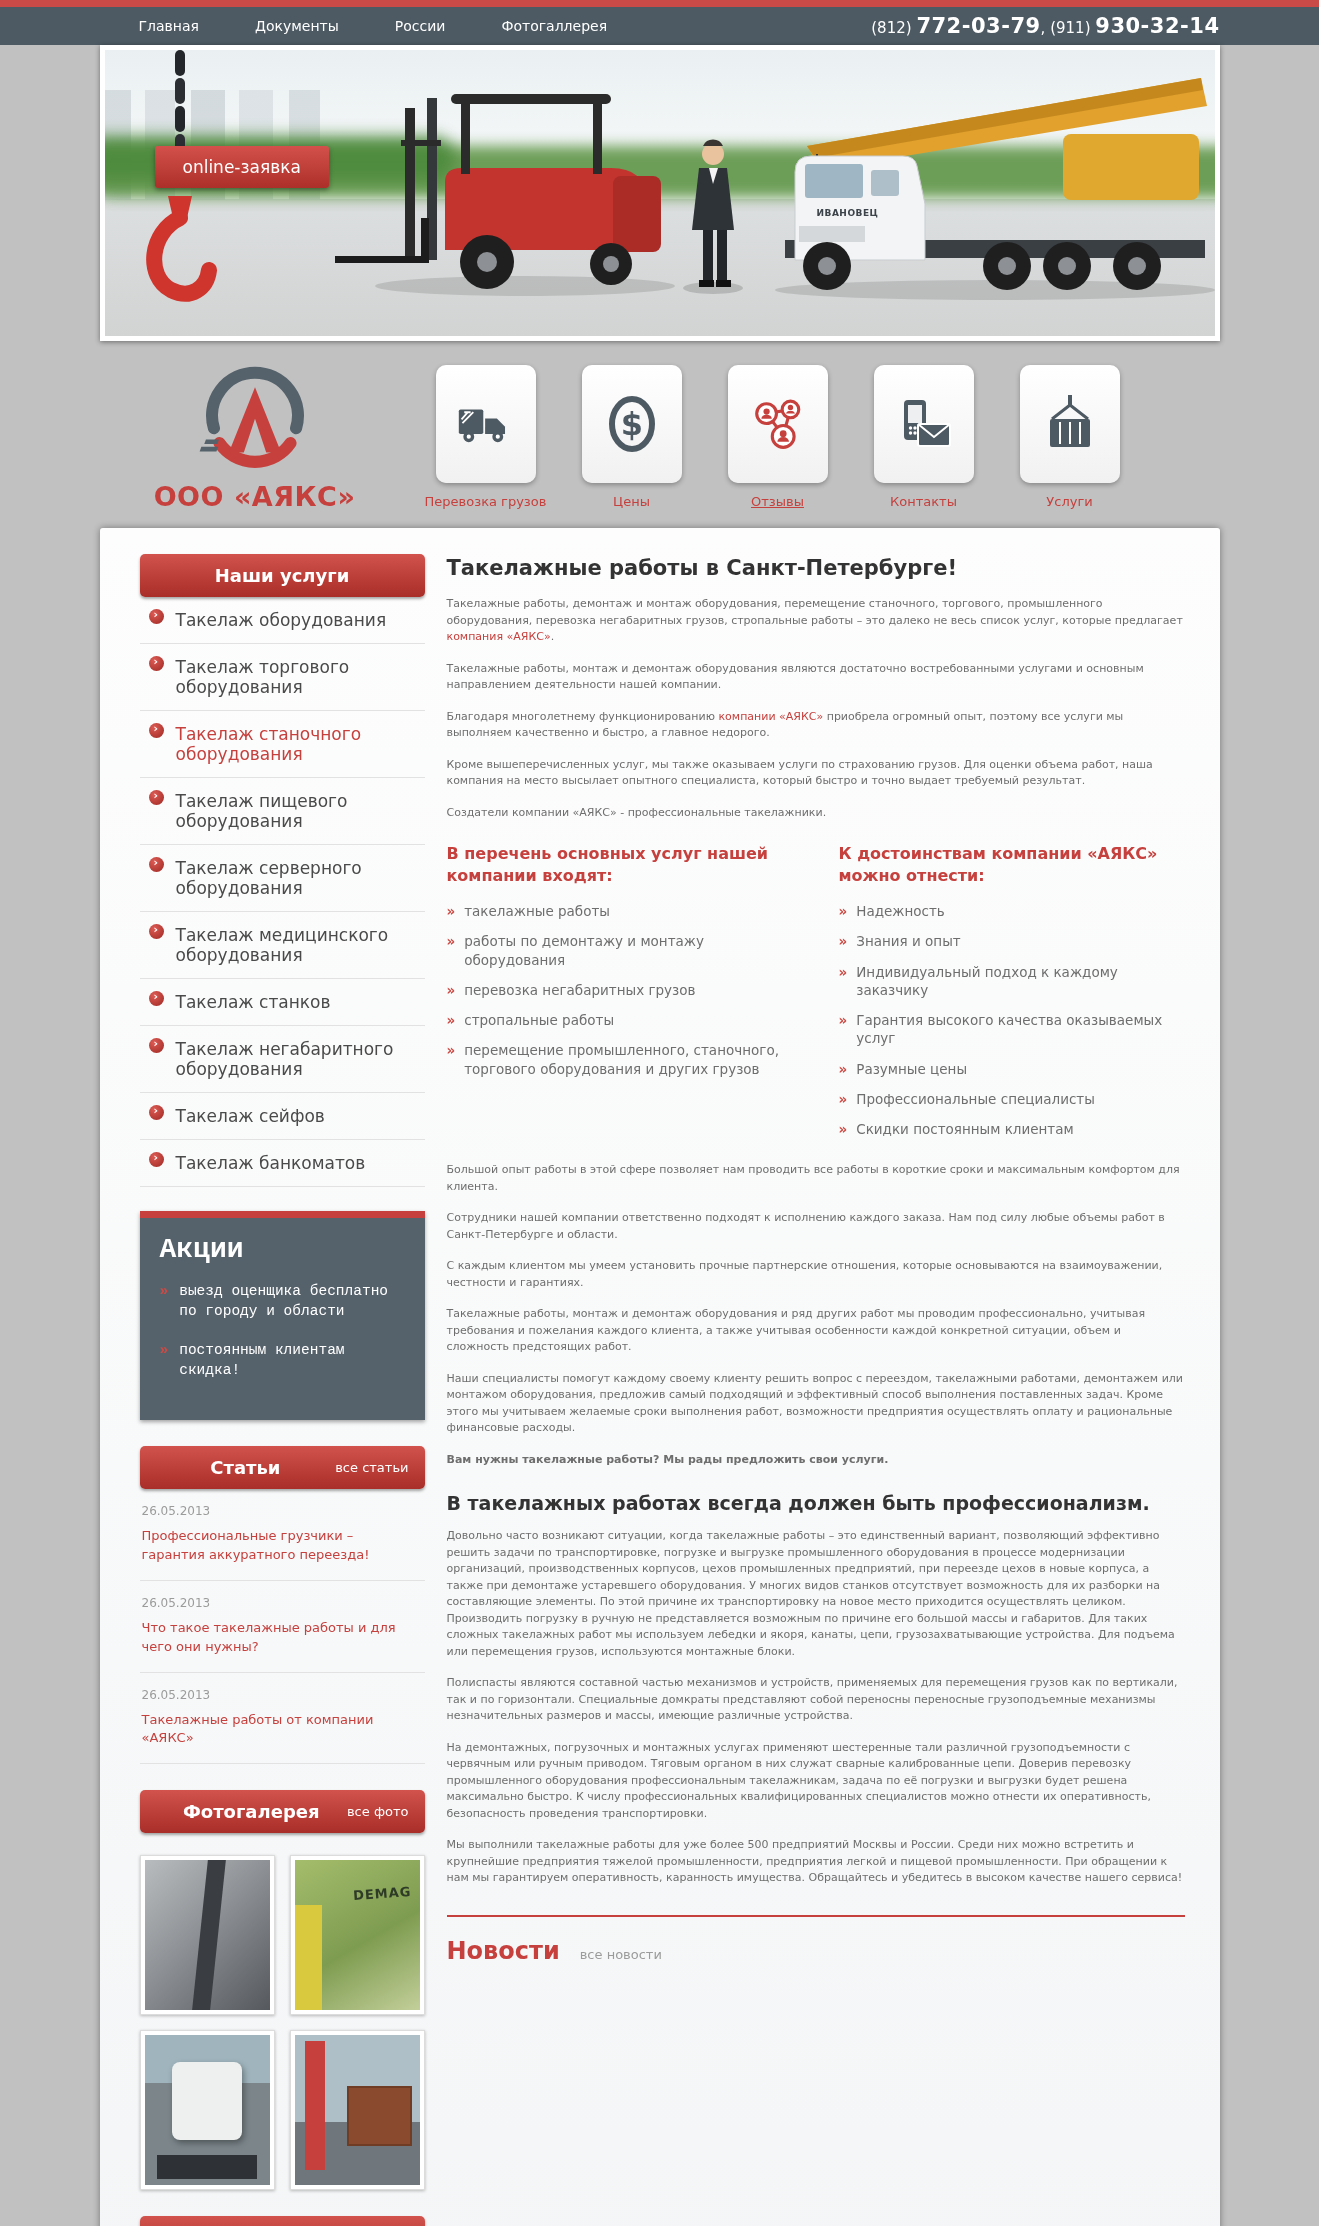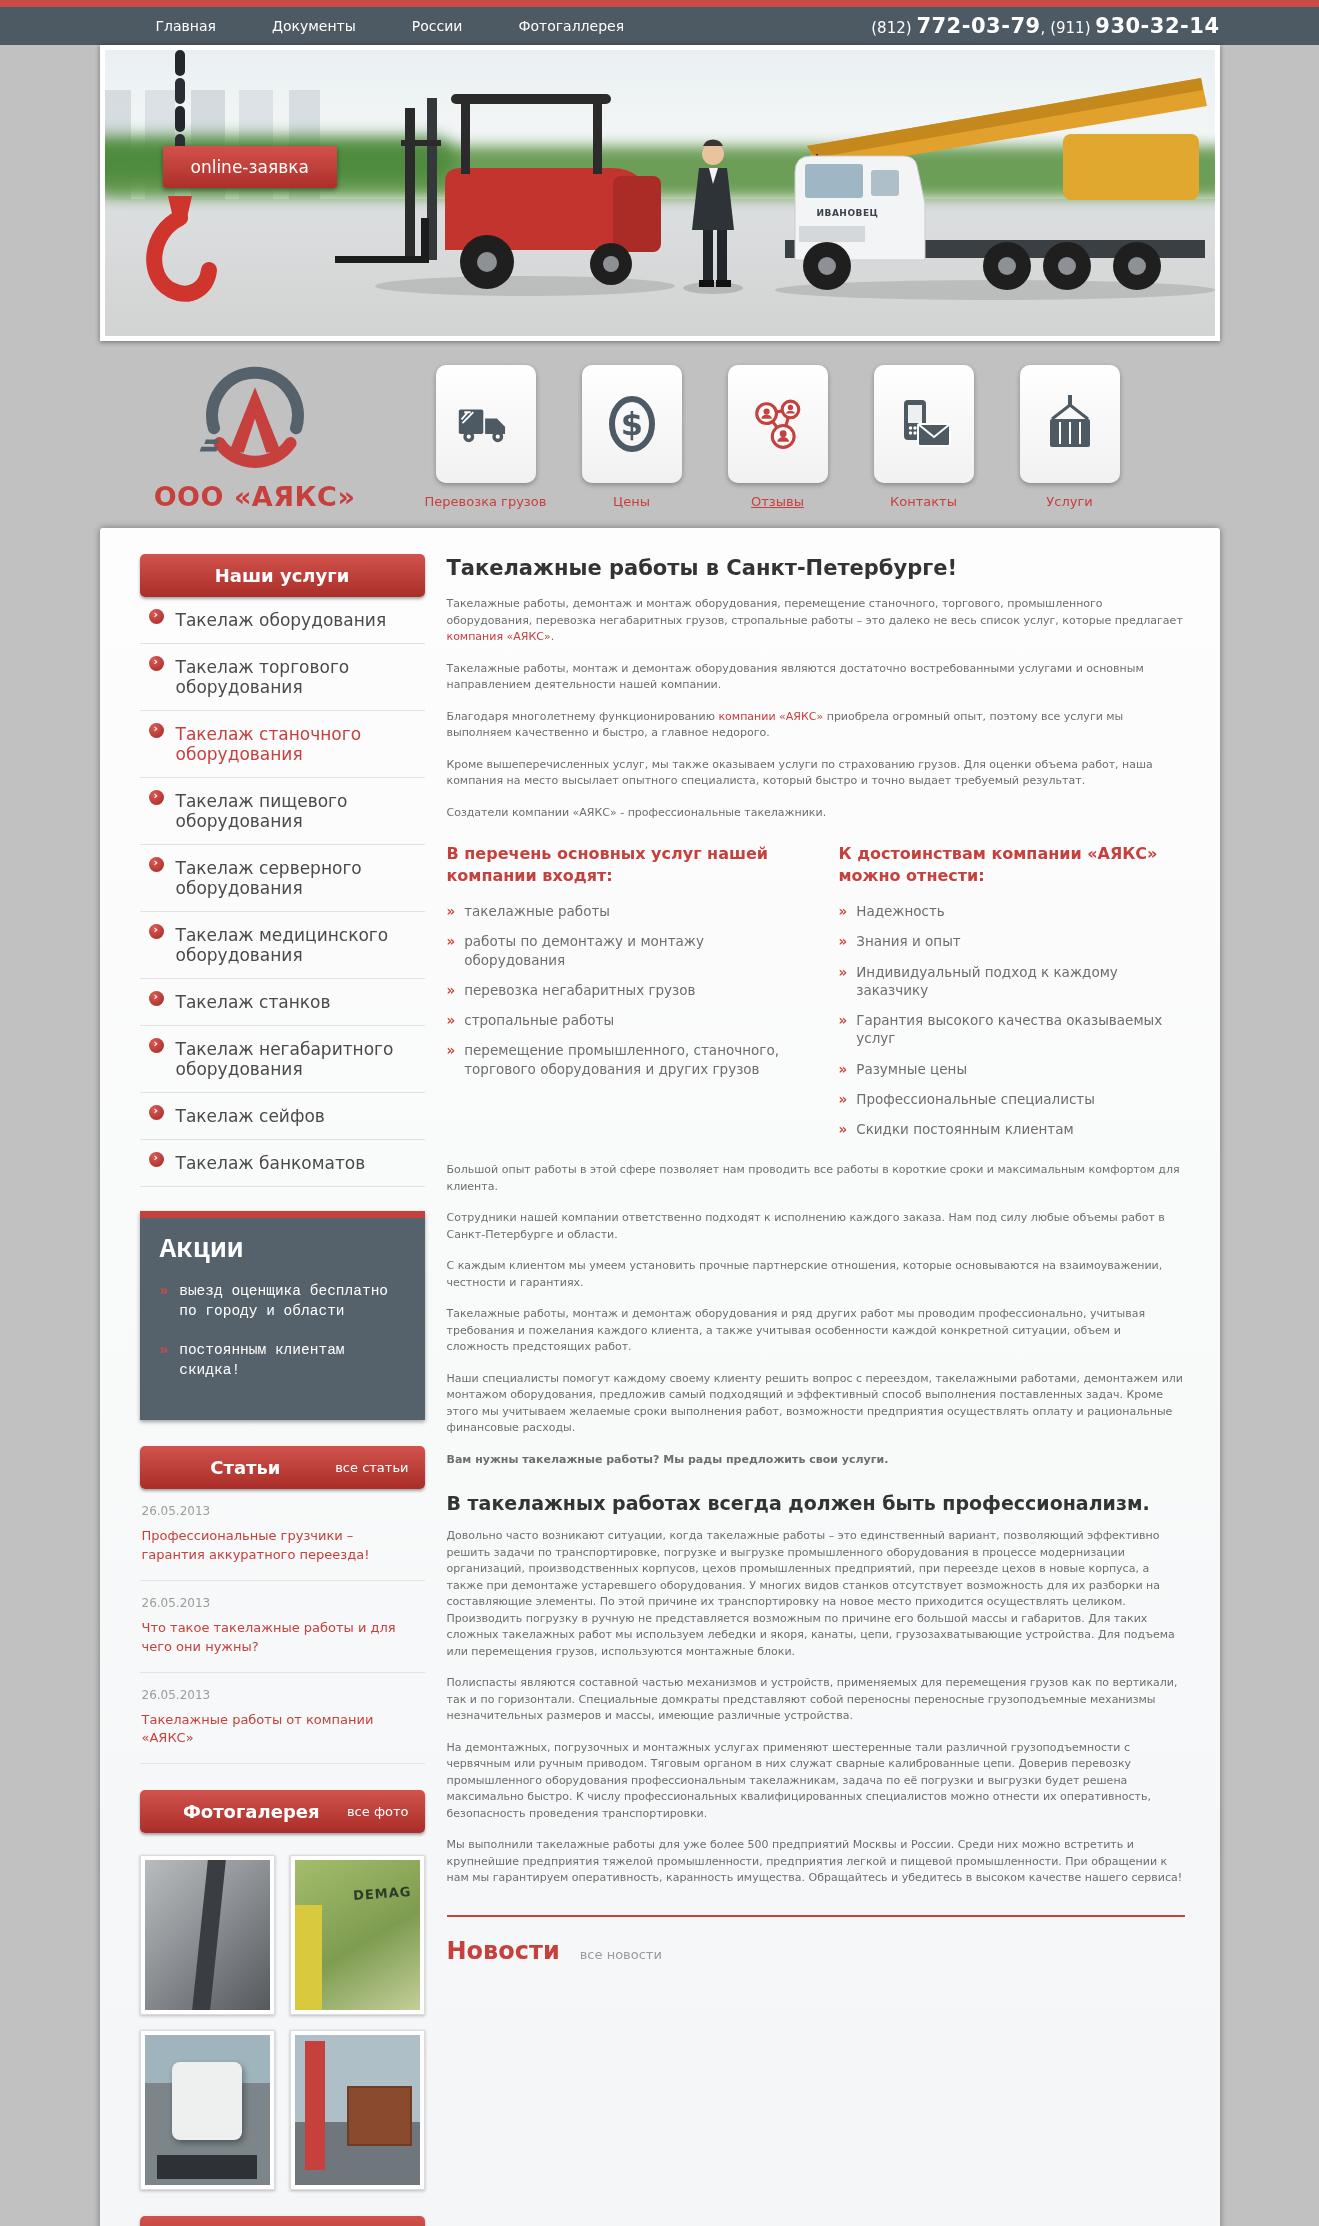--- a/index.html
+++ b/index.html
@@ -1,33 +1,33 @@
 <!DOCTYPE html>
 <html lang="ru"><head>
 <meta charset="utf-8">
 <style>
   html,body{margin:0;padding:0;}
   body{width:1319px;background:#c1c1c1;font-family:"DejaVu Sans",sans-serif;-webkit-font-smoothing:antialiased;}
 
   
   .topbar{background:#4d5a63;border-top:7px solid #ca4a47;height:38px;}
   .topbar-inner{width:1120px;margin:0 auto;display:flex;align-items:center;height:100%;}
-  .topnav{display:flex;gap:56px;margin-left:56px;}
+  .topnav{display:flex;gap:56px;margin-left:39px;}
   .topnav a{color:#fff;font-size:14px;text-decoration:none;}
   .phone{margin-left:auto;color:#fff;font-size:15px;white-space:nowrap;}
   .phone b{font-size:21px;letter-spacing:.5px;}
 
   
   .banner{width:1110px;margin:0 auto;height:286px;border:5px solid #fff;box-shadow:0 1px 5px rgba(0,0,0,.45);position:relative;overflow:hidden;background:linear-gradient(#eaf0f2 0%,#f8fafa 52%,#dcdfe0 52%,#d2d3d3 100%);}
   .city{position:absolute;left:0;top:40px;width:430px;height:110px;background:
     linear-gradient(90deg,#cfd6da 0 26px,transparent 26px 40px,#d6dce0 40px 70px,transparent 70px 86px,#cdd4d8 86px 120px,transparent 120px 134px,#d8dee2 134px 168px,transparent 168px 184px,#d1d8dc 184px 215px,transparent 215px 0);opacity:.8;}
   .trees{position:absolute;left:-20px;top:96px;width:1160px;height:52px;background:#5f9547;border-radius:40px;filter:blur(7px);opacity:.9;}
   .trees2{position:absolute;left:-30px;top:86px;width:380px;height:46px;background:#4c8a3c;border-radius:40px;filter:blur(8px);opacity:.9;}
   .scene{position:absolute;left:0;top:0;width:1110px;height:286px;}
-  .online-btn{position:absolute;left:58px;top:96px;background:linear-gradient(#d3514a,#ad2f2a);color:#fff;font-size:17px;padding:11px 28px;border-radius:3px;box-shadow:0 2px 5px rgba(0,0,0,.4);cursor:pointer;}
+  .online-btn{position:absolute;left:50px;top:96px;background:linear-gradient(#d3514a,#ad2f2a);color:#fff;font-size:17px;padding:11px 28px;border-radius:3px;box-shadow:0 2px 5px rgba(0,0,0,.4);cursor:pointer;}
   .truck-brand{position:absolute;left:712px;top:158px;font-size:9px;font-weight:bold;color:#3c434a;letter-spacing:.5px;}
 
   
   .brandrow{width:1120px;margin:20px auto 16px;display:flex;align-items:flex-start;}
   .logo{width:310px;text-align:center;}
   .company{font-size:27px;font-weight:bold;color:#c6403d;letter-spacing:.5px;margin-top:4px;}
   .tiles{display:flex;gap:46px;margin-left:26px;margin-top:4px;}
   .qlink{width:100px;display:flex;flex-direction:column;align-items:center;cursor:pointer;}
   .tile{width:100px;height:118px;background:linear-gradient(#ffffff,#f1f1f1);border-radius:10px;box-shadow:0 2px 5px rgba(0,0,0,.3);display:flex;align-items:center;justify-content:center;}
   .qlabel{margin-top:11px;color:#c6403d;font-size:13px;white-space:nowrap;}

